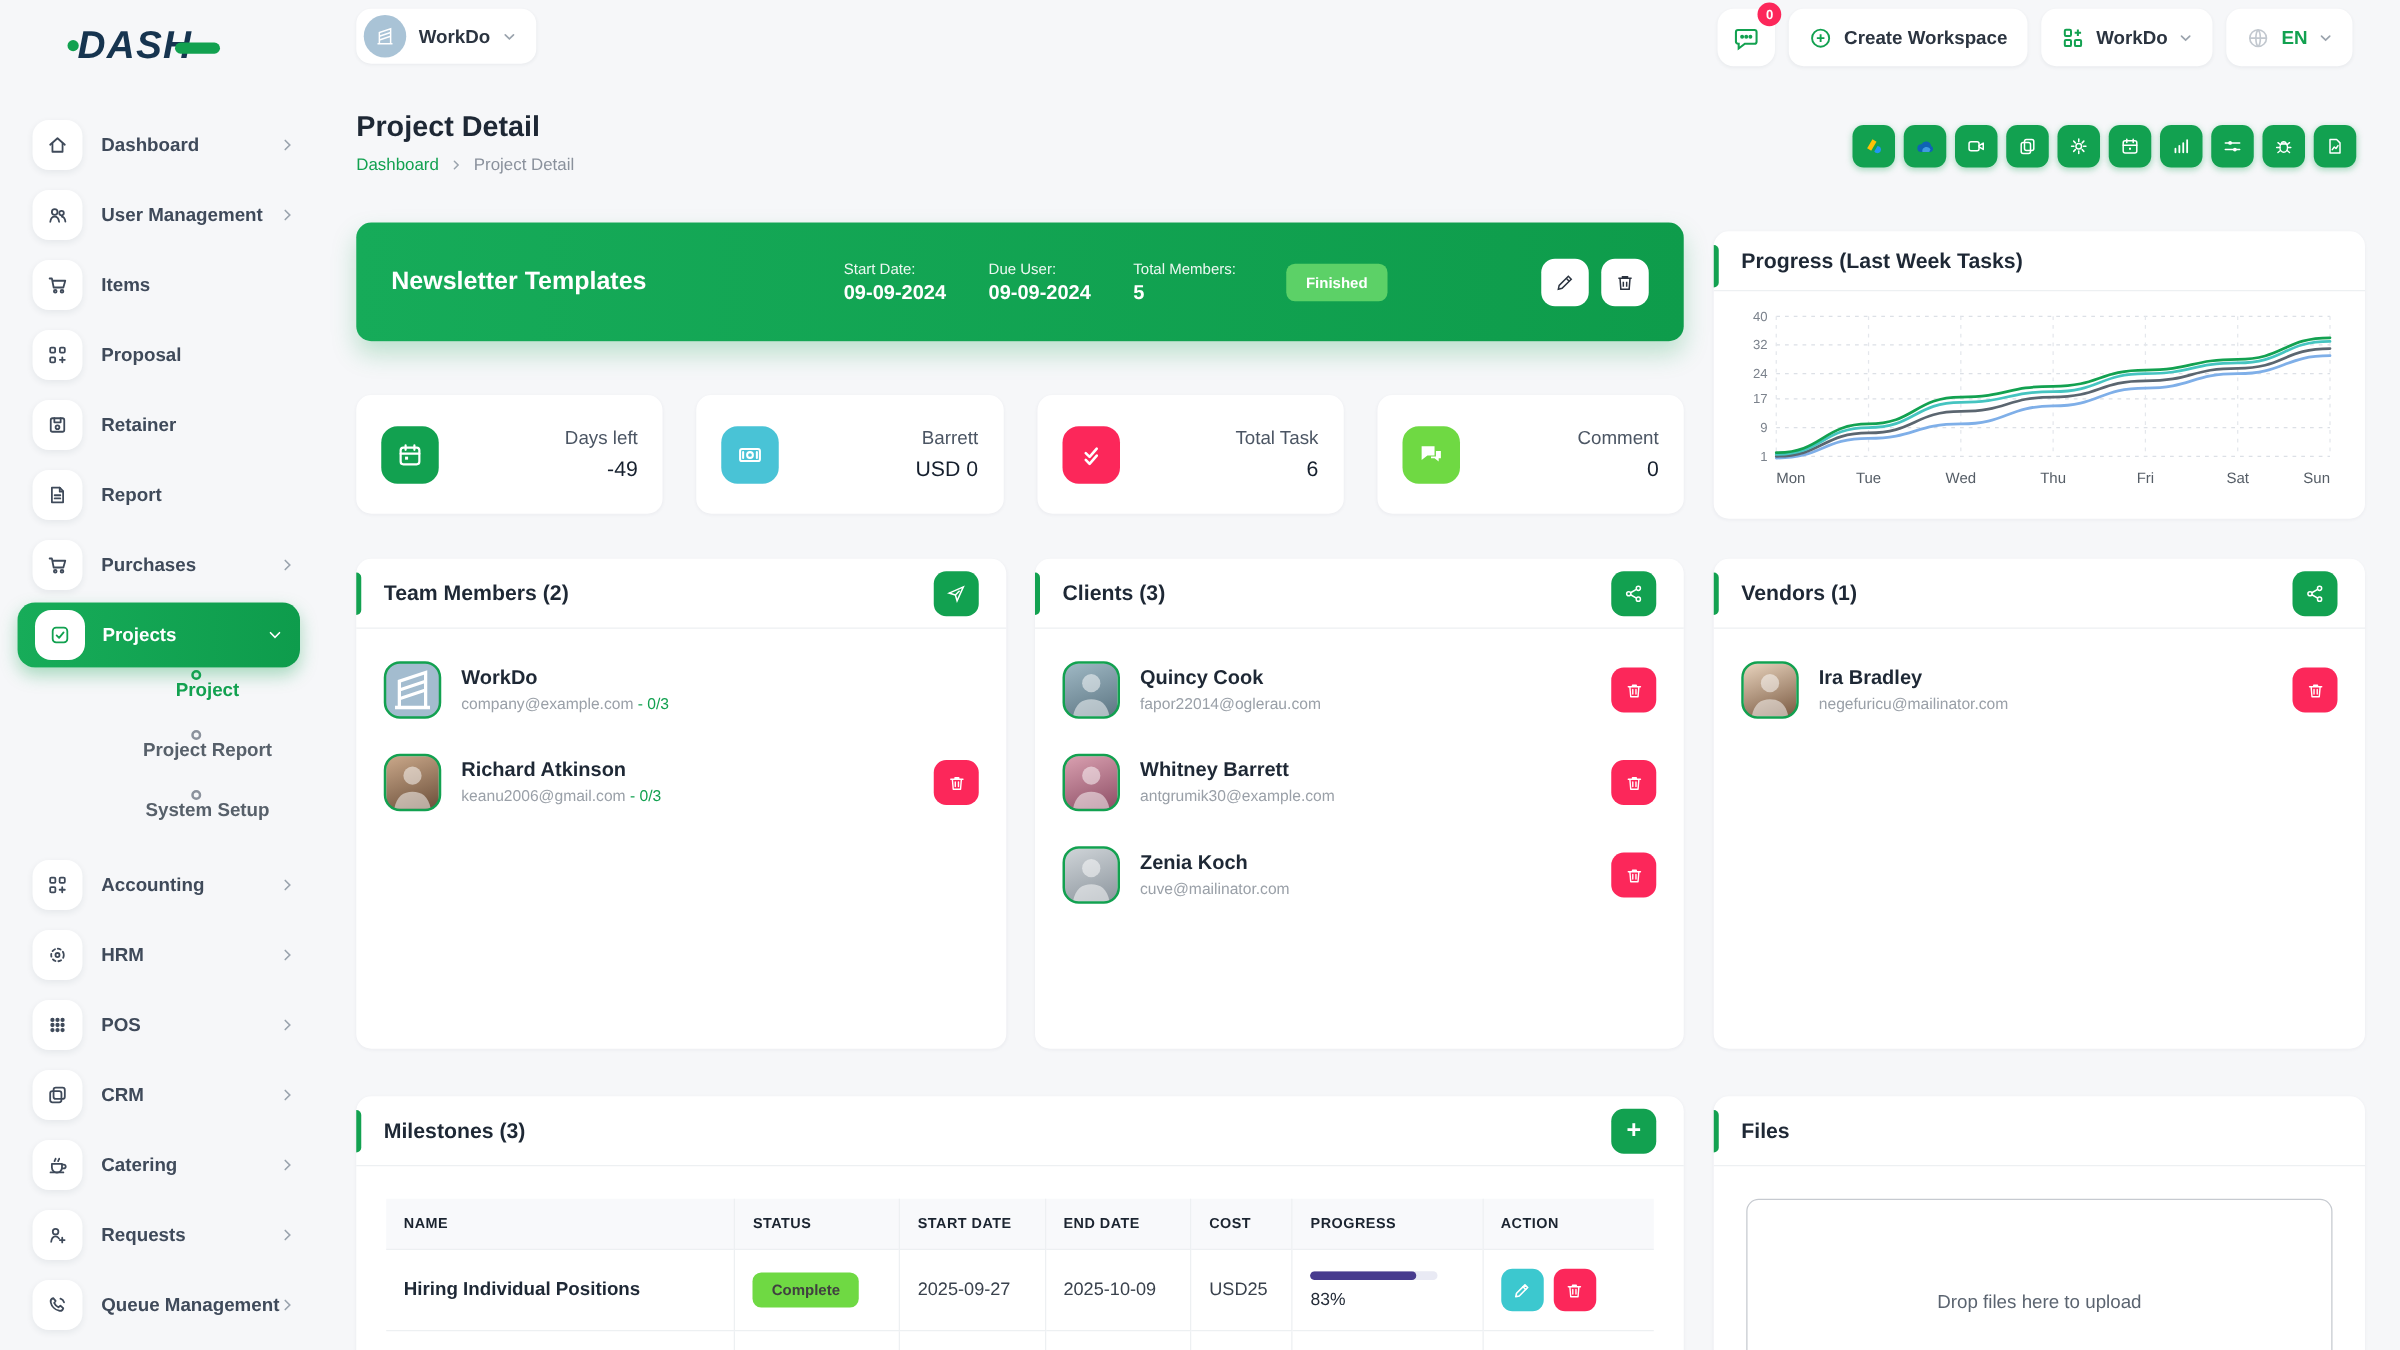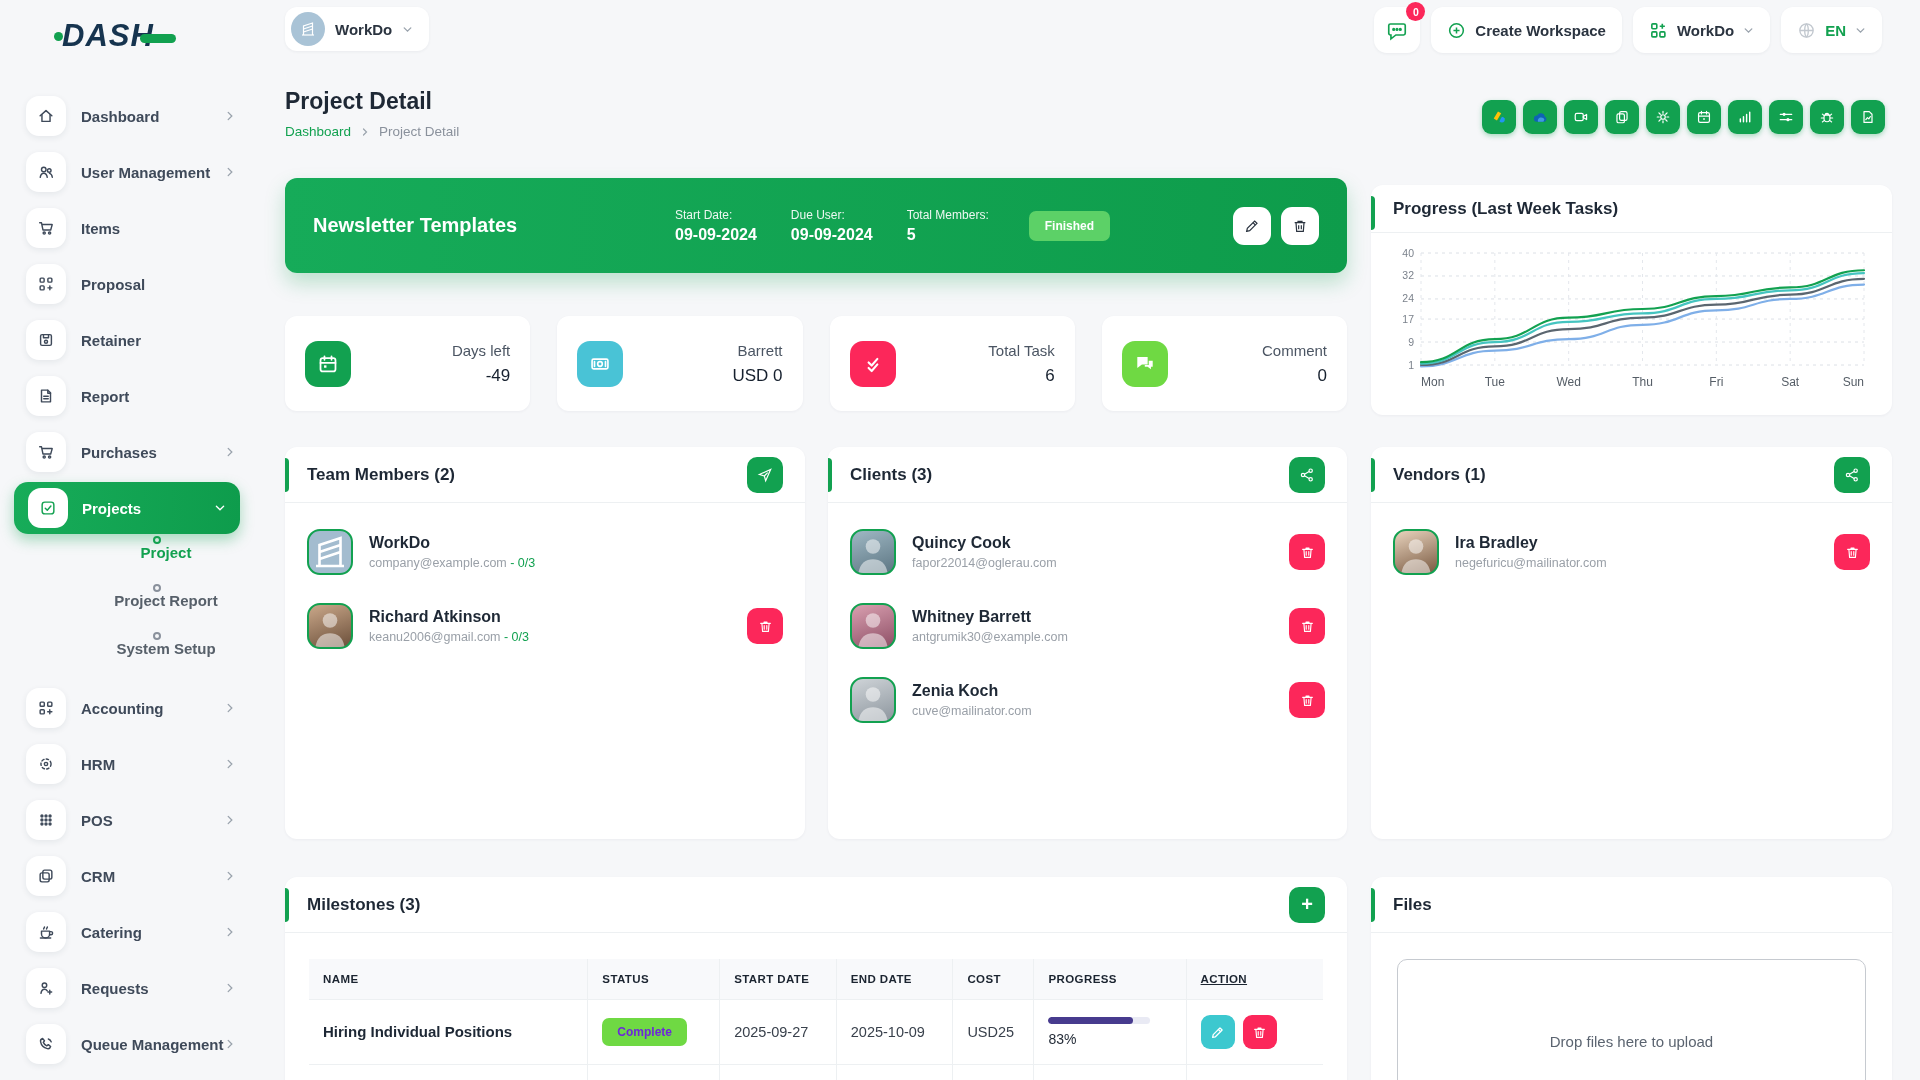--- a/index.html
+++ b/index.html
@@ -122,21 +122,21 @@
   
   .tbl-wrap { padding: 26px 24px 0; }
   table { width: 100%; border-collapse: collapse; }
   thead th { background: #F8F9FB; text-align: left; font-size: 11.5px; font-weight: 700; letter-spacing: .4px;
     color: #1B2430; padding: 14px 14px; border-left: 1px solid #EDF0F2; white-space: nowrap; }
   thead th:first-child { border-left: none; }
   tbody td { padding: 15px 14px; border-bottom: 1px solid #EDF0F2; border-left: 1px solid #EDF0F2; vertical-align: middle; }
   tbody td:first-child { border-left: none; }
   tbody tr:first-child td { border-top: 1px solid #EDF0F2; }
   .ms-name { font-size: 15px; font-weight: 700; color: #1E2835; }
-  .badge { display: inline-block; padding: 7px 15px; border-radius: 7px; color: #6d28d9; font-size: 12px; font-weight: 600; }
+  .badge { display: inline-block; padding: 7px 15px; border-radius: 7px; color: #404040; font-size: 12px; font-weight: 600; }
   .cell-txt { font-size: 14.5px; color: #39414C; }
   .pbar { width: 102px; height: 7px; border-radius: 4px; background: #E9EAF4; overflow: hidden; }
   .pfill { height: 100%; border-radius: 4px; background: var(--indigo); }
   .ppct { margin-top: 7px; font-size: 14px; color: #242C38; }
   .act-btn { width: 34px; height: 34px; border-radius: 9px; color: #fff; display: inline-flex;
     align-items: center; justify-content: center; margin-right: 8px; cursor: pointer; }
   .act-edit { background: var(--teal); }
   .act-del { background: var(--pink); }
 
   
@@ -818,21 +818,21 @@
   <div class="tbl-wrap">
     <table>
       <thead>
           <tr id="ms-head">
             <th style="width: 27.5%;">NAME</th>
             <th style="width: 13%;">STATUS</th>
             <th style="width: 11.5%;">START DATE</th>
             <th style="width: 11.5%;">END DATE</th>
             <th style="width: 8%;">COST</th>
             <th style="width: 15%;">PROGRESS</th>
-            <th style="width: 13.5%; text-decoration: underline;">ACTION</th>
+            <th style="width: 13.5%;">ACTION</th>
           </tr>
         </thead>
       <tbody id="ms-body">
           <tr>
             <td><span class="ms-name">Hiring Individual Positions</span></td>
             <td><span class="badge" style="background:#6FD943">Complete</span></td>
             <td><span class="cell-txt">2025-09-27</span></td>
             <td><span class="cell-txt">2025-10-09</span></td>
             <td><span class="cell-txt">USD25</span></td>
             <td>

